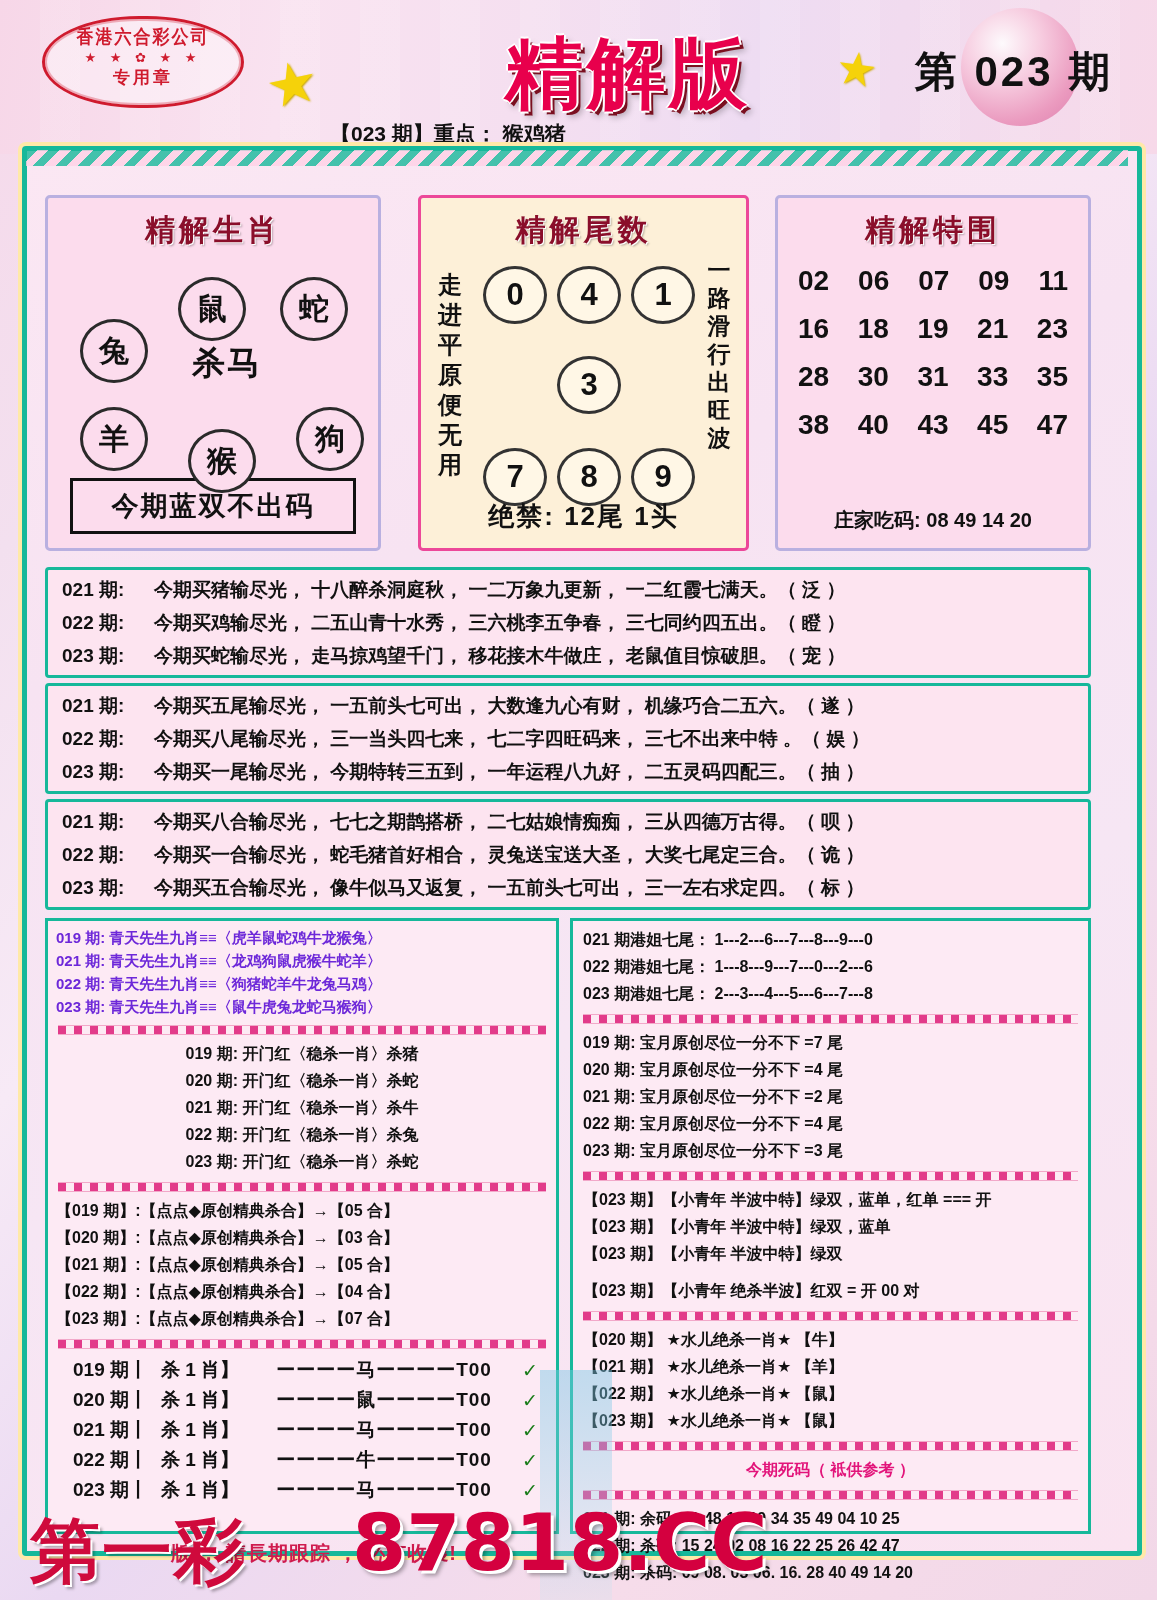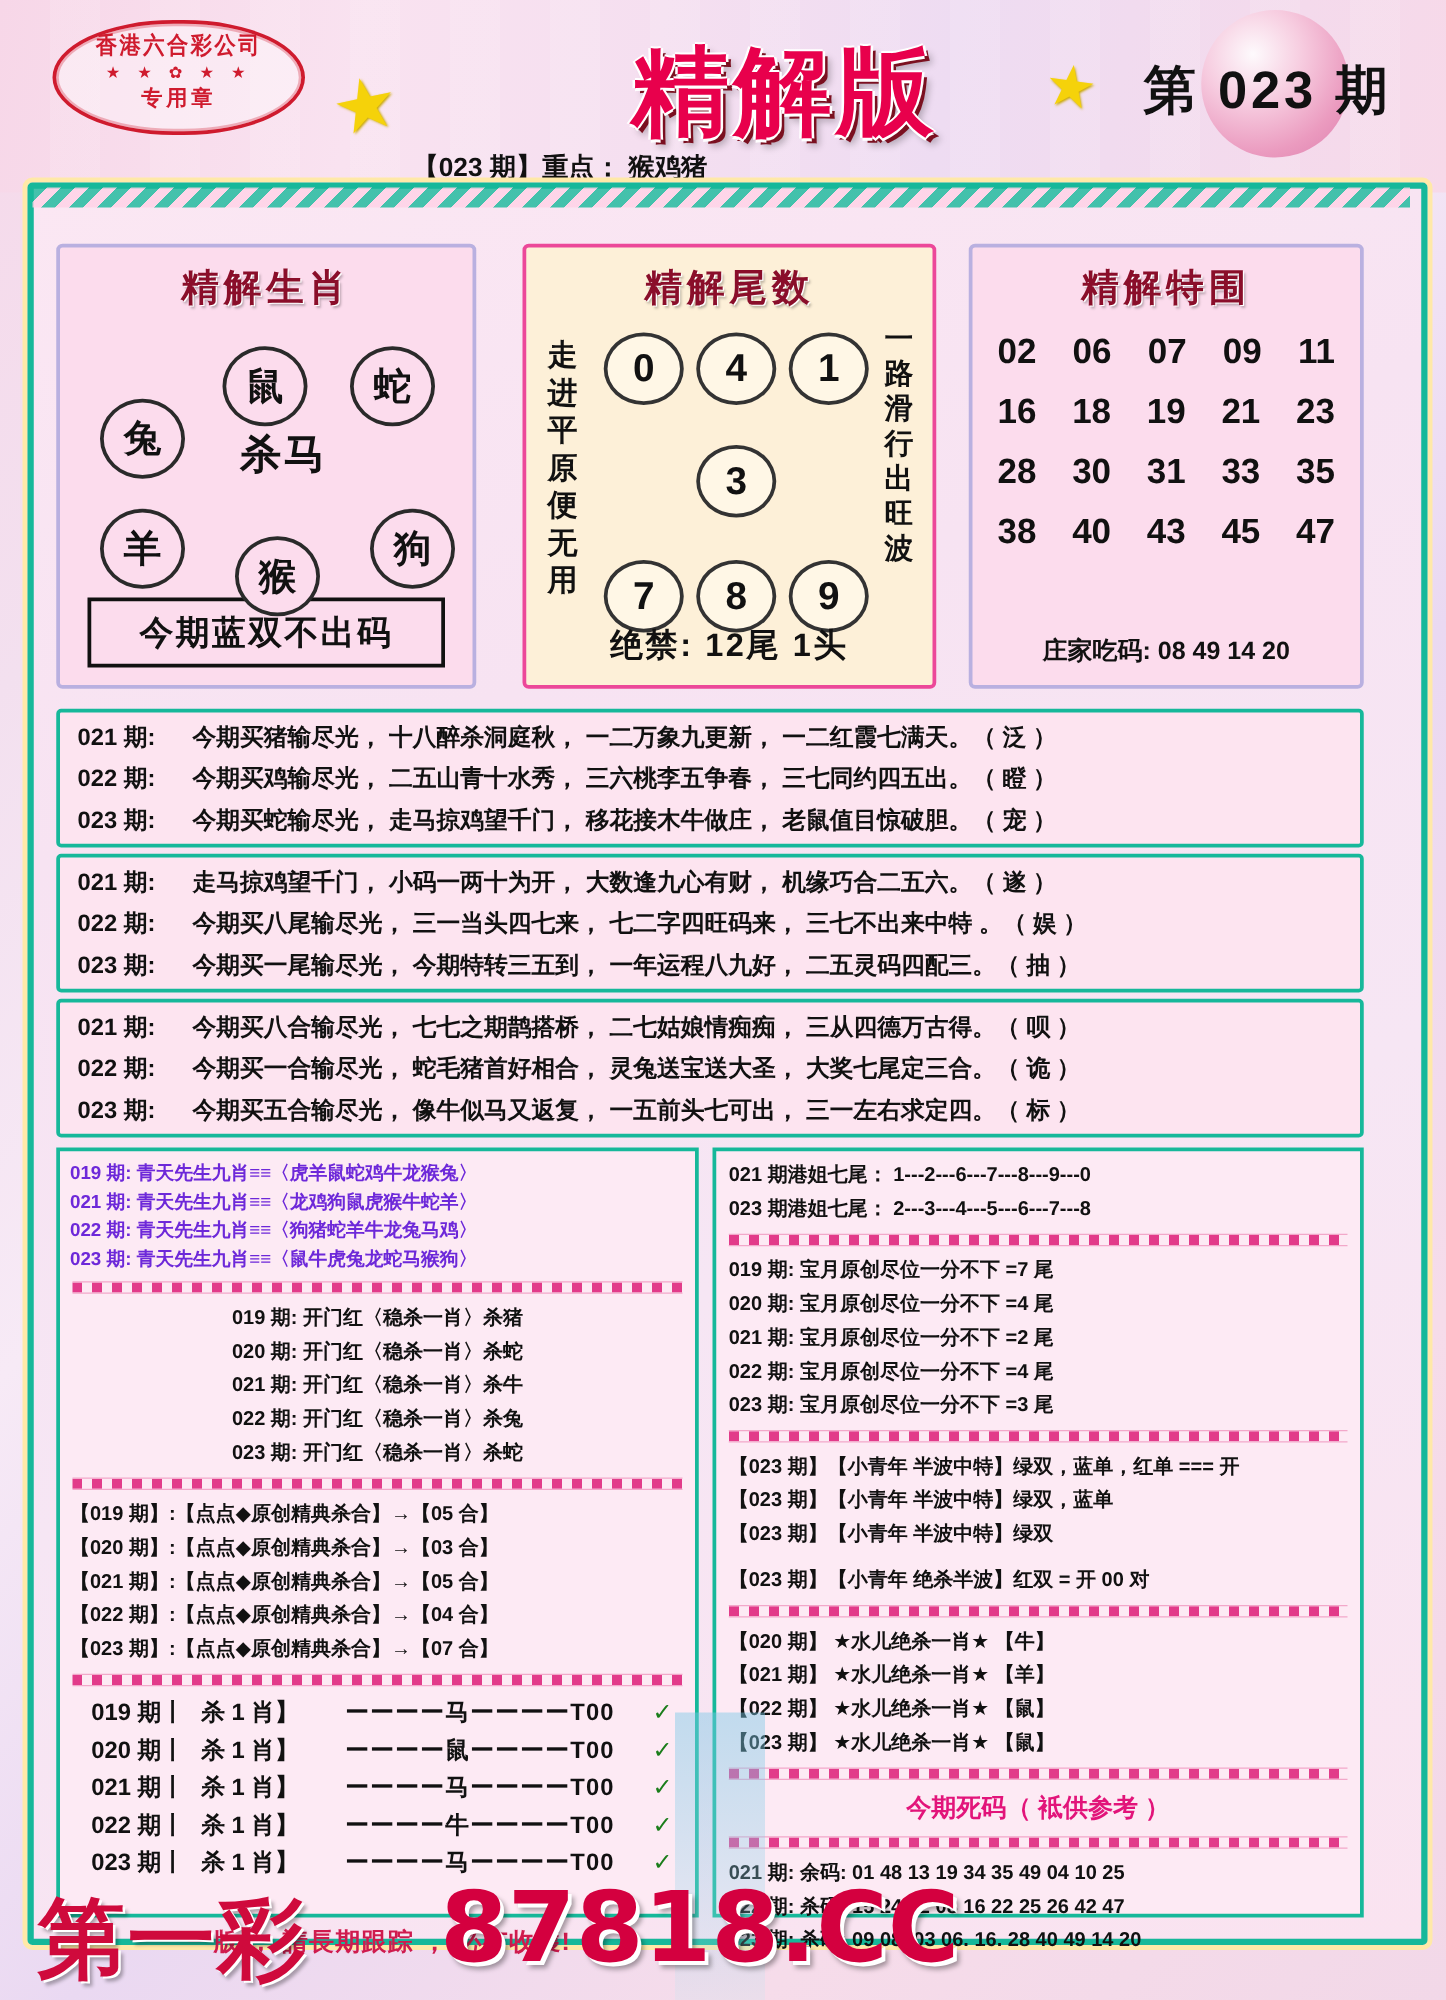--- a/index.html
+++ b/index.html
@@ -134,21 +134,21 @@
 
   .lline{font-size:15px;color:#6d28d9;padding:2px 8px;font-weight:bold;white-space:nowrap;}
   .dash-sep{
     height:8px;margin:6px 10px;
     background:repeating-linear-gradient(90deg,#e23b8a 0 8px,transparent 8px 16px);
     border-top:1px solid #f2a8c9;border-bottom:1px solid #f2a8c9;
   }
   .sub{font-size:16px;color:#111;padding:3px 8px;font-weight:bold;white-space:nowrap;}
   .sub.c{text-align:center;}
   .rline{font-size:16px;color:#111;padding:3px 10px;font-weight:bold;white-space:nowrap;}
-  .rtitle{text-align:center;font-size:20px;font-weight:bold;color:#e2147a;padding:3px 4px;}
+  .rtitle{text-align:center;font-size:16px;font-weight:bold;color:#e2147a;padding:3px 4px;}
 
   .kill-table{padding:0 8px;}
   .kill-row{display:flex;font-size:19px;font-weight:bold;color:#111;padding:2px 0;align-items:center;}
   .kill-row .k1{width:92px;text-align:right;padding-right:6px;}
   .kill-row .k2{width:92px;text-align:center;}
   .kill-row .k3{flex:1;text-align:center;letter-spacing:1px;}
   .kill-row .k4{width:26px;color:#1a7d1a;}
 
   
   .foot-note{
@@ -266,21 +266,21 @@
   </div>
   <div class="vrow">
     <span class="vlabel">023 期:</span>
     <span class="vtext">今期买蛇输尽光， 走马掠鸡望千门， 移花接木牛做庄， 老鼠值目惊破胆。（ 宠 ）</span>
   </div>
 </div>
 
 <div class="verse v2">
   <div class="vrow">
     <span class="vlabel">021 期:</span>
-    <span class="vtext">走马掠鸡望千门， 小码一两十为开， 大数逢九心有财， 机缘巧合二五六。（ 遂 ）</span>
+    <span class="vtext">今期买五尾输尽光， 一五前头七可出， 大数逢九心有财， 机缘巧合二五六。（ 遂 ）</span>
   </div>
   <div class="vrow">
     <span class="vlabel">022 期:</span>
     <span class="vtext">今期买八尾输尽光， 三一当头四七来， 七二字四旺码来， 三七不出来中特 。（ 娱 ）</span>
   </div>
   <div class="vrow">
     <span class="vlabel">023 期:</span>
     <span class="vtext">今期买一尾输尽光， 今期特转三五到， 一年运程八九好， 二五灵码四配三。（ 抽 ）</span>
   </div>
 </div>
@@ -360,20 +360,21 @@
       <span class="k2">杀 1 肖】</span>
       <span class="k3">ーーーー马ーーーーT00</span>
       <span class="k4">✓</span>
     </div>
   </div>
 </div>
 
 <div class="colR">
   <div style="padding-top:6px;">
     <div class="rline">021 期港姐七尾： 1---2---6---7---8---9---0</div>
+    <div class="rline">022 期港姐七尾： 1---8---9---7---0---2---6</div>
     <div class="rline">023 期港姐七尾： 2---3---4---5---6---7---8</div>
   </div>
 
   <div class="dash-sep"></div>
 
   <div>
     <div class="rline">019 期:  宝月原创尽位一分不下 =7 尾</div>
     <div class="rline">020 期:  宝月原创尽位一分不下 =4 尾</div>
     <div class="rline">021 期:  宝月原创尽位一分不下 =2 尾</div>
     <div class="rline">022 期:  宝月原创尽位一分不下 =4 尾</div>

